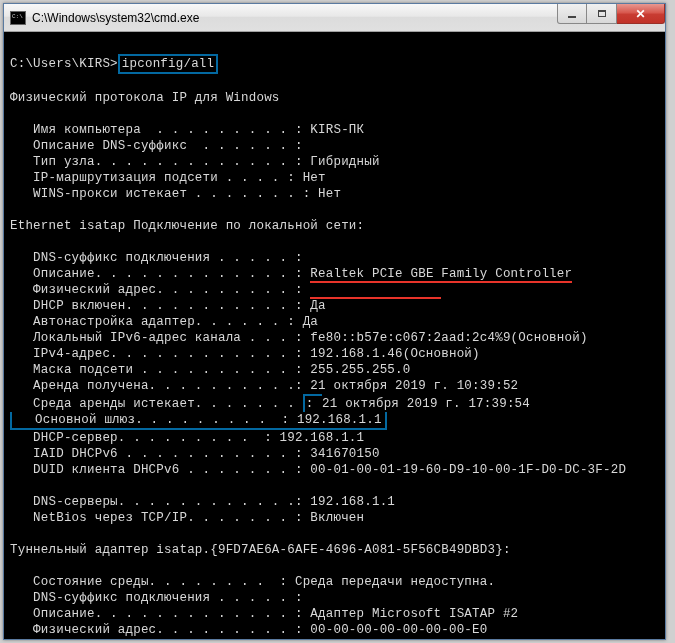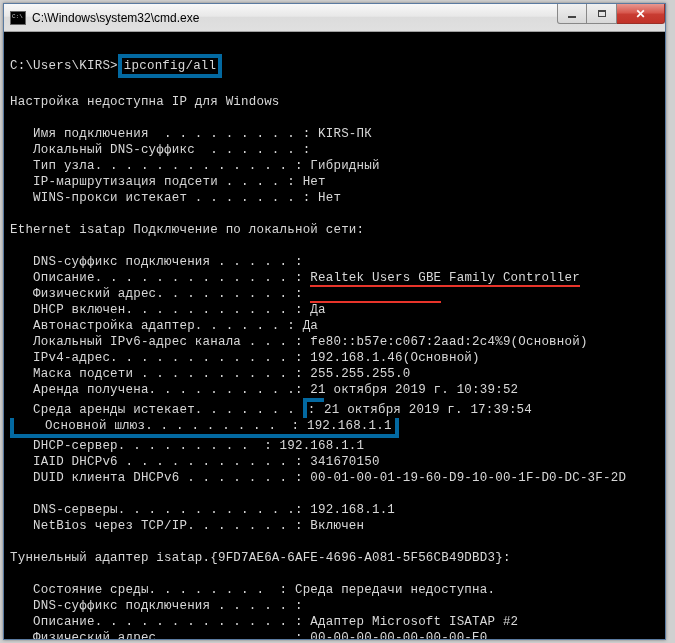--- a/index.html
+++ b/index.html
@@ -88,21 +88,21 @@
     color: #d8d8d8;
     font-size: 12.5px;
     line-height: 16px;
     padding: 6px 0 0 6px;
     white-space: pre;
     overflow: hidden;
     position: relative;
     letter-spacing: 0.2px;
   }
   .hl-box {
-    border: 4px solid #0369a1;
+    border: 2px solid #0369a1;
     padding: 0 2px;
     display: inline-block;
   }
   .hl-underline {
     border-bottom: 2px solid #e8342a;
   }
 </style>
 </head>
 <body>
 
@@ -120,41 +120,41 @@
         </div>
       <div class="win-btn close">
           <span>✕</span>
         </div>
     </div>
   </div>
 
   <div class="terminal">
 <span><span>C:\Users\KIRS&gt;</span><span class="hl-box">ipconfig/all</span></span>
 
-<span>Настройка недоступна IP для Windows</span>
+<span>Физический протокола IP для Windows</span>
 
-<span>   Имя подключения  . . . . . . . . . : KIRS-ПК</span>
-<span>   Локальный DNS-суффикс  . . . . . . :</span>
+<span>   Имя компьютера  . . . . . . . . . : KIRS-ПК</span>
+<span>   Описание DNS-суффикс  . . . . . . :</span>
 <span>   Тип узла. . . . . . . . . . . . . : Гибридный</span>
 <span>   IP-маршрутизация подсети . . . . : Нет</span>
 <span>   WINS-прокси истекает . . . . . . . : Нет</span>
 
 <span>Ethernet isatap Подключение по локальной сети:</span>
 
 <span>   DNS-суффикс подключения . . . . . :</span>
-<span><span>   Описание. . . . . . . . . . . . . : </span><span class="hl-underline">Realtek Users GBE Family Controller</span></span>
+<span><span>   Описание. . . . . . . . . . . . . : </span><span class="hl-underline">Realtek PCIe GBE Family Controller</span></span>
 <span><span>   Физический адрес. . . . . . . . . : </span><span class="hl-underline">                 </span></span>
 <span>   DHCP включен. . . . . . . . . . . : Да</span>
 <span>   Автонастройка адаптер. . . . . . : Да</span>
 <span>   Локальный IPv6-адрес канала . . . : fe80::b57e:c067:2aad:2c4%9(Основной)</span>
 <span>   IPv4-адрес. . . . . . . . . . . . : 192.168.1.46(Основной)</span>
 <span>   Маска подсети . . . . . . . . . . : 255.255.255.0</span>
 <span>   Аренда получена. . . . . . . . . .: 21 октября 2019 г. 10:39:52</span>
 <span><span>   Среда аренды истекает. . . . . . . </span><span class="hl-box" style="border-bottom:none;border-right:none;padding:0 1px">: </span><span>21 октября 2019 г. 17:39:54</span></span>
-<span><span class="hl-box" style="border-top:none;padding:0 3px 0 8px"><span>   Основной шлюз. . . . . . . . .  : </span><span>192.168.1.1</span></span></span>
+<span><span class="hl-box" style="border-top:none;padding:0 3px 0 0"><span>   Основной шлюз. . . . . . . . .  : </span><span>192.168.1.1</span></span></span>
 <span>   DHCP-сервер. . . . . . . . .  : 192.168.1.1</span>
 <span>   IAID DHCPv6 . . . . . . . . . . . : 341670150</span>
 <span>   DUID клиента DHCPv6 . . . . . . . : 00-01-00-01-19-60-D9-10-00-1F-D0-DC-3F-2D</span>
 
 <span>   DNS-серверы. . . . . . . . . . . .: 192.168.1.1</span>
 <span>   NetBios через TCP/IP. . . . . . . : Включен</span>
 
 <span>Туннельный адаптер isatap.{9FD7AE6A-6AFE-4696-A081-5F56CB49DBD3}:</span>
 
 <span>   Состояние среды. . . . . . . .  : Среда передачи недоступна.</span>

